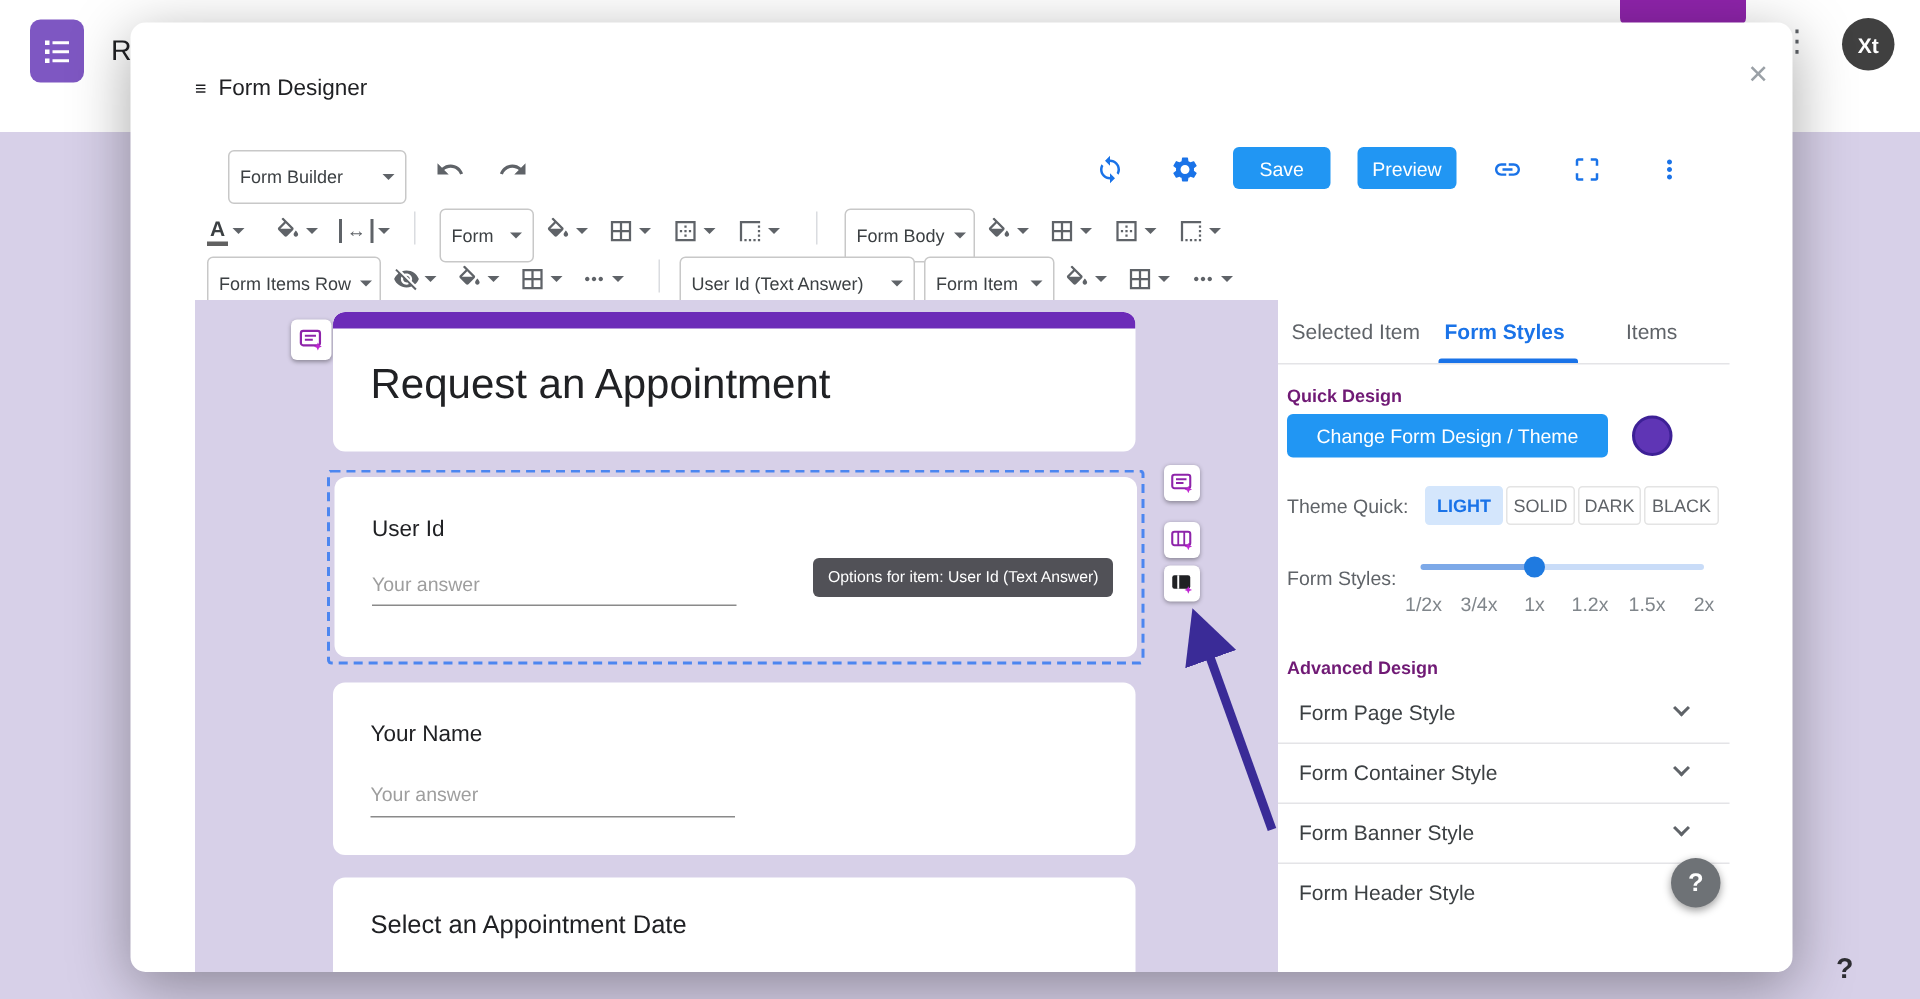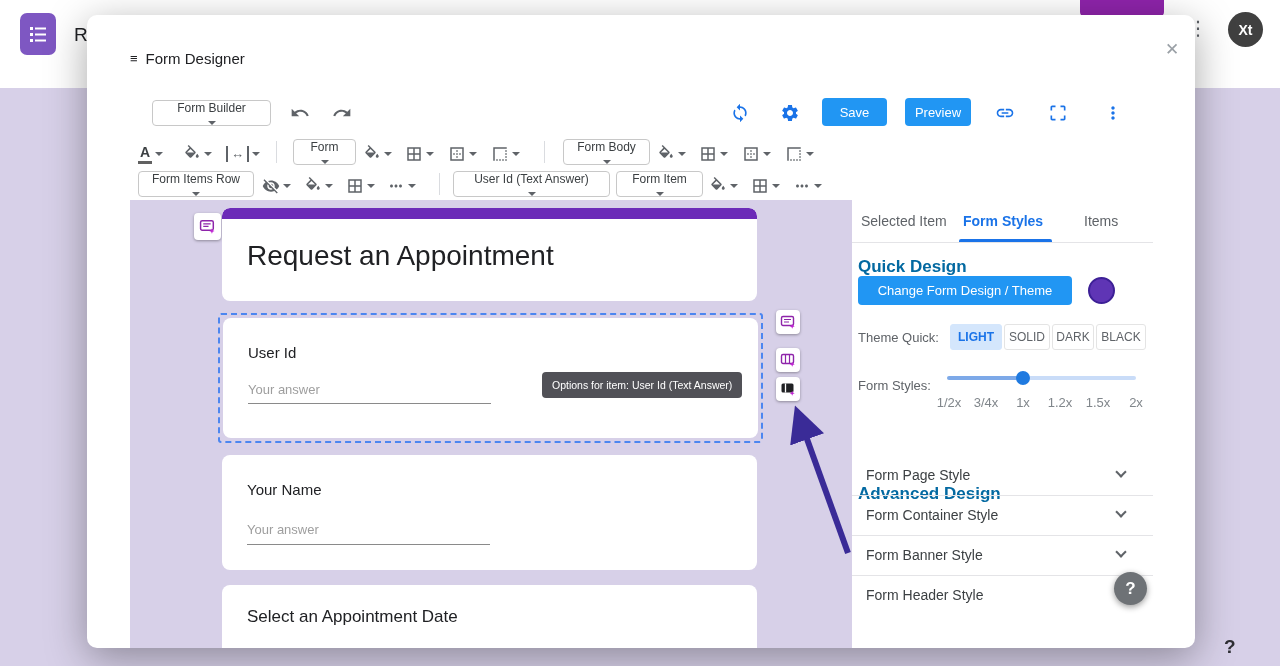--- a/index.html
+++ b/index.html
@@ -18,23 +18,23 @@
           display:flex;align-items:center;justify-content:center;font-size:14px;font-weight:700;cursor:pointer;}
   .page-help{position:absolute;left:1224px;top:636px;font-size:19px;font-weight:700;color:#2e2e33;cursor:pointer;}
   
   .dialog{position:absolute;left:87px;top:15px;width:1108px;height:633px;background:#fff;border-radius:10px;
           box-shadow:0 10px 40px rgba(0,0,0,.35);overflow:hidden;}
   .dlg-title{position:absolute;left:43px;top:35px;font-size:15px;color:#202124;display:flex;align-items:center;gap:8px;}
   .dlg-title .bars{font-size:13px;color:#202124;}
   .dlg-close{position:absolute;left:1078px;top:24px;color:#9aa0a6;font-size:17px;cursor:pointer;}
   .btn-primary{background:#2196f3;color:#fff;border-radius:4px;font-size:13px;font-weight:500;
                display:flex;align-items:center;justify-content:center;cursor:pointer;position:absolute;}
-  .tb-select{position:absolute;height:26px;border:1px solid #c8c8c8;border-radius:4px;background:#fff;
+  .tb-select{position:absolute;height:36px;border:1px solid #c8c8c8;border-radius:4px;background:#fff;
              display:flex;align-items:center;justify-content:space-between;padding:0 7px;font-size:12px;
-             color:#3c4043;cursor:pointer;gap:6px;white-space:nowrap;overflow:hidden;flex-direction:column;}
+             color:#3c4043;cursor:pointer;gap:6px;white-space:nowrap;overflow:hidden;}
   .caret{width:0;height:0;border-left:4px solid transparent;border-right:4px solid transparent;
          border-top:4px solid #5f6368;flex:none;}
   .tbi{position:absolute;display:flex;align-items:center;gap:3px;cursor:pointer;height:26px;}
   .mi{width:18px;height:18px;fill:#5f6368;flex:none;}
   .mi20{width:20px;height:20px;fill:#5f6368;flex:none;}
   .mi-blue{fill:#1a73e8;}
   .vsep{position:absolute;width:1px;height:22px;background:#dadce0;top:2px;}
   .letterA{font-size:14px;font-weight:700;color:#3c4043;border-bottom:3px solid #616161;line-height:1.15;padding:0 2px;}
   .widthG{font-size:13px;color:#5f6368;border-left:2px solid #5f6368;border-right:2px solid #5f6368;padding:0 3px;line-height:1.2;}
   
@@ -50,21 +50,21 @@
   .mini-btn{position:absolute;width:24px;height:24px;background:#fff;border-radius:4px;
             box-shadow:0 1px 3px rgba(0,0,0,.35);display:flex;align-items:center;justify-content:center;cursor:pointer;}
   .tooltip{position:absolute;background:rgba(68,68,74,.93);color:#fff;font-size:10.5px;border-radius:4px;
            display:flex;align-items:center;padding:0 10px;height:26px;white-space:nowrap;}
   
   .panel{position:absolute;left:765px;top:185px;width:301px;height:448px;background:#fff;}
   .tab{position:absolute;top:13px;font-size:14px;color:#5f6368;cursor:pointer;}
   .tab.active{color:#1a73e8;font-weight:600;}
   .tab-underline{position:absolute;left:107px;top:39px;width:93px;height:3px;background:#1a73e8;border-radius:2px 2px 0 0;}
   .pdiv{position:absolute;left:0;width:100%;height:1px;background:#e4e4e7;}
-  .sec-label{position:absolute;font-size:17px;font-weight:700;color:#0369a1;}
+  .sec-label{position:absolute;font-size:12px;font-weight:700;color:#701a75;}
   .swatch{position:absolute;left:236px;top:77px;width:27px;height:27px;border-radius:50%;background:#5f35b5;
           border:2px solid #3d2096;cursor:pointer;}
   .mode-label{position:absolute;font-size:13px;color:#5f6368;}
   .seg{position:absolute;top:124px;height:26px;display:flex;align-items:center;justify-content:center;font-size:12px;
        color:#5f6368;border:1px solid #e4e4e4;border-radius:3px;background:#fff;cursor:pointer;}
   .seg.active{background:#d4e6fc;border-color:#d4e6fc;color:#1a73e8;font-weight:600;}
   .slider{position:absolute;left:95px;top:170px;width:189px;height:16px;cursor:pointer;}
   .trk-a{position:absolute;left:0;top:6px;width:76px;height:4px;border-radius:2px;background:#7da9e8;}
   .trk-b{position:absolute;left:76px;top:6px;width:113px;height:4px;border-radius:2px;background:#c9dcf8;}
   .knob{position:absolute;left:69px;top:1px;width:14px;height:14px;border-radius:50%;background:#1f7ae0;cursor:grab;}
@@ -374,21 +374,21 @@
         <div class="trk-b"></div>
         <div class="knob"></div>
       </div>
       <div class="tick" style="left:97px;">1/2x</div>
       <div class="tick" style="left:134px;">3/4x</div>
       <div class="tick" style="left:171px;">1x</div>
       <div class="tick" style="left:208px;">1.2x</div>
       <div class="tick" style="left:246px;">1.5x</div>
       <div class="tick" style="left:284px;">2x</div>
 
-      <div class="sec-label" style="left:6px;top:238px;margin-top:46px;">Advanced Design</div>
+      <div class="sec-label" style="left:6px;top:238px;">Advanced Design</div>
 
       <div class="acc-row" style="top:255px;">
         <div class="acc-label">Form Page Style</div>
         <i class="chev"></i>
       </div>
       <div class="pdiv" style="top:295px;"></div>
       <div class="acc-row" style="top:295px;">
         <div class="acc-label">Form Container Style</div>
         <i class="chev"></i>
       </div>

